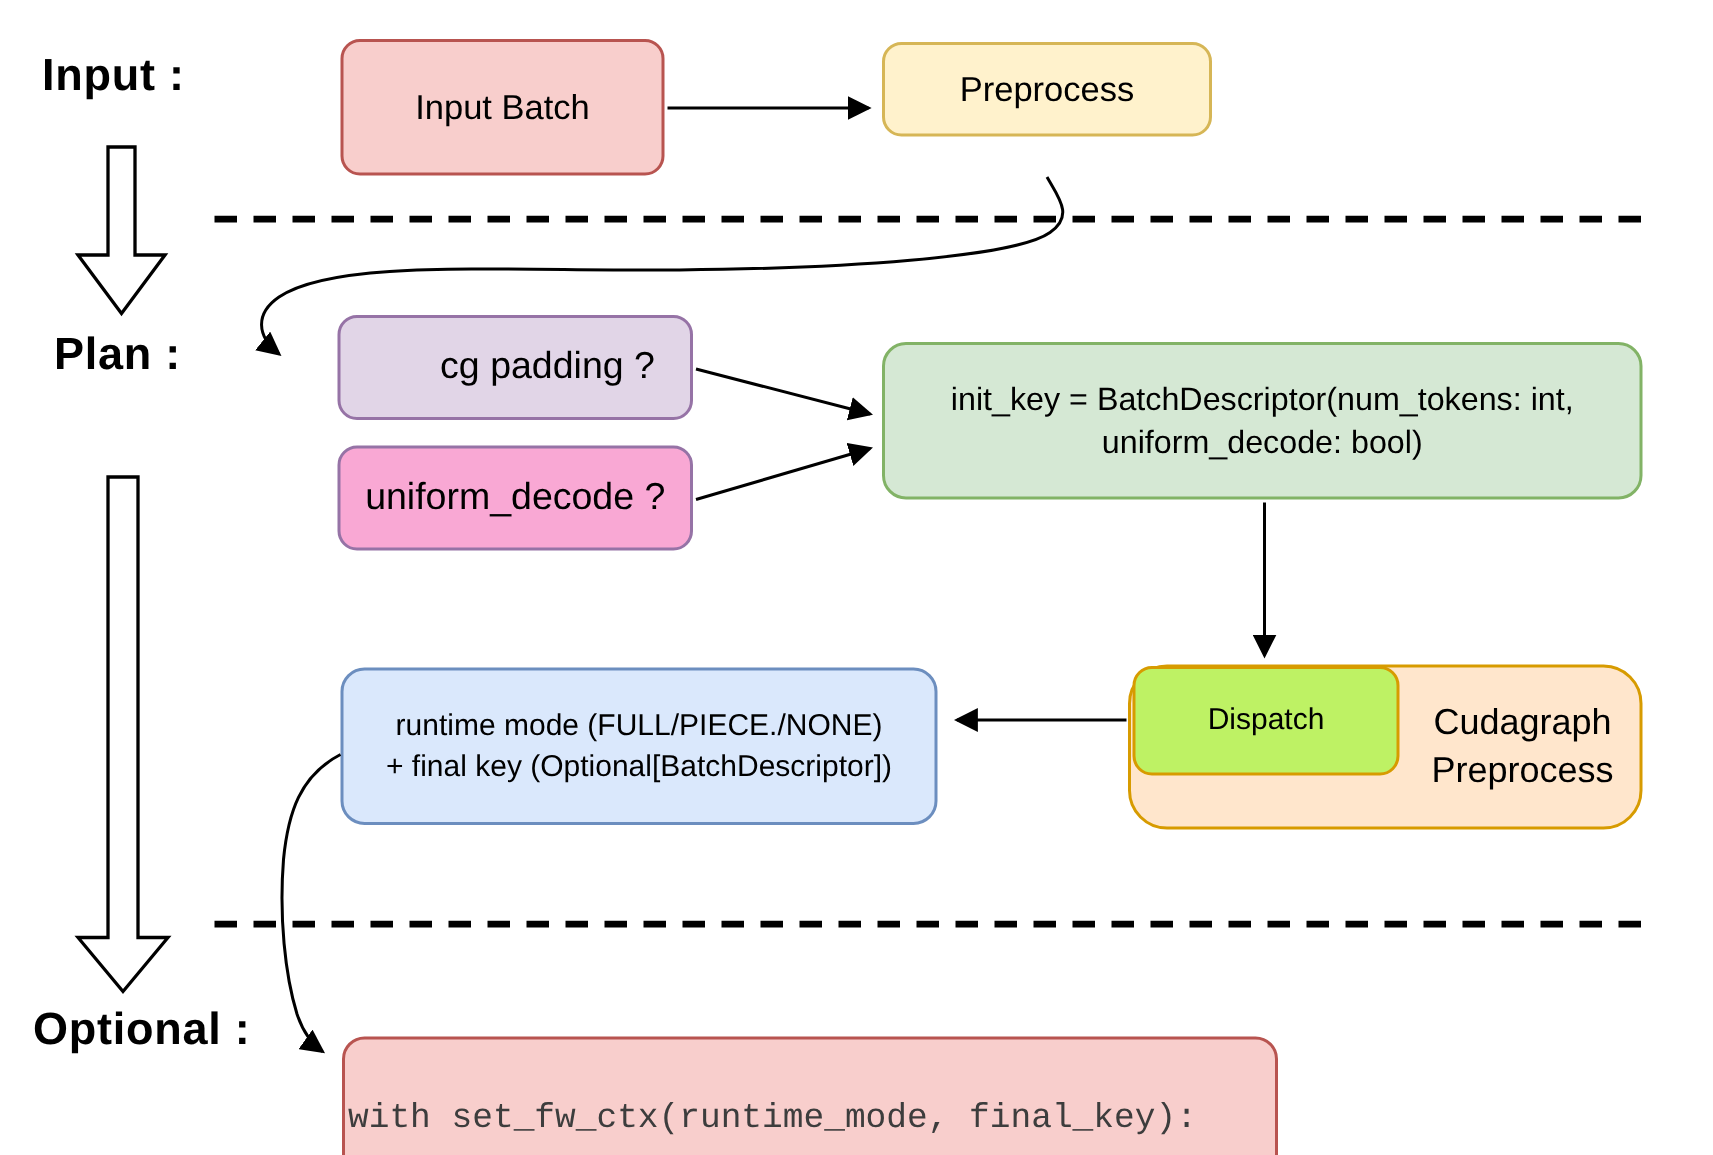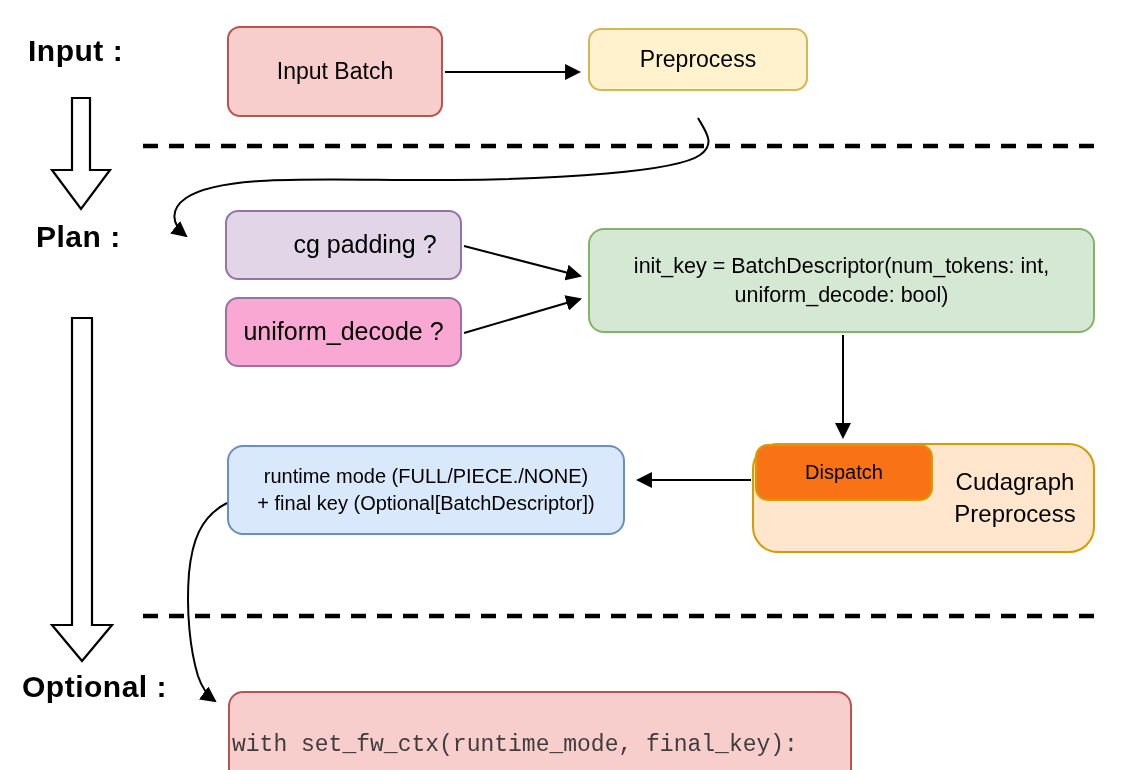--- a/index.html
+++ b/index.html
@@ -22,22 +22,22 @@
   }
   #input-batch    { left:227px; top:26px;  width:216px; height:91px;  background:#f8cecc; border-color:#b85450; font-size:23px; }
   #preprocess     { left:588px; top:28px;  width:220px; height:63px;  background:#fff2cc; border-color:#d6b656; font-size:23px; }
   #cg-padding     { left:225px; top:210px; width:237px; height:70px;  background:#e1d5e7; border-color:#9673a6; font-size:25px;padding-left:43px; }
   #uniform-decode { left:225px; top:297px; width:237px; height:70px;  background:#f9a8d4; border-color:#9673a6; font-size:25px; }
   #init-key       { left:588px; top:228px; width:507px; height:105px; background:#d5e8d4; border-color:#82b366; font-size:21.5px; line-height:29px; border-radius:16px; }
   #cudagraph-outer{ left:752px; top:443px; width:343px; height:110px; background:#ffe6cc; border-color:#d79b00; border-radius:26px; }
   #cudagraph-label{ position:absolute; left:181px; top:0; width:160px; height:100%;
                     display:flex; flex-direction:column; align-items:center; justify-content:center;
                     font-size:24px; line-height:32px; }
-  #dispatch       { left:755px; top:444px; width:178px; height:57px;  background:#f97316; border-color:#d79b00; font-size:20px; z-index:2; }
-  #runtime-mode   { left:227px; top:445px; width:398px; height:90px; background:#dae8fc; border-color:#6c8ebf; font-size:20px; line-height:27px; border-radius:16px; }
+  #dispatch       { left:755px; top:444px; width:178px; height:73px;  background:#bef264; border-color:#d79b00; font-size:20px; z-index:2; }
+  #runtime-mode   { left:227px; top:445px; width:398px; height:105px; background:#dae8fc; border-color:#6c8ebf; font-size:20px; line-height:27px; border-radius:16px; }
   #execute-code   { left:228px; top:643px; width:624px; height:109px; background:#f8cecc; border-color:#b85450;
                     font-family:"Liberation Mono", monospace; font-size:23px; line-height:26.5px;
                     color:#3d3d3d; align-items:flex-start; padding-left:2px; border-radius:15px;margin-top:48px; }
   .code-line { white-space:pre; }
 
   #connector-layer {
     position:absolute; left:0; top:0; width:1142px; height:770px;
     z-index:3; pointer-events:none;
   }
 </style>

